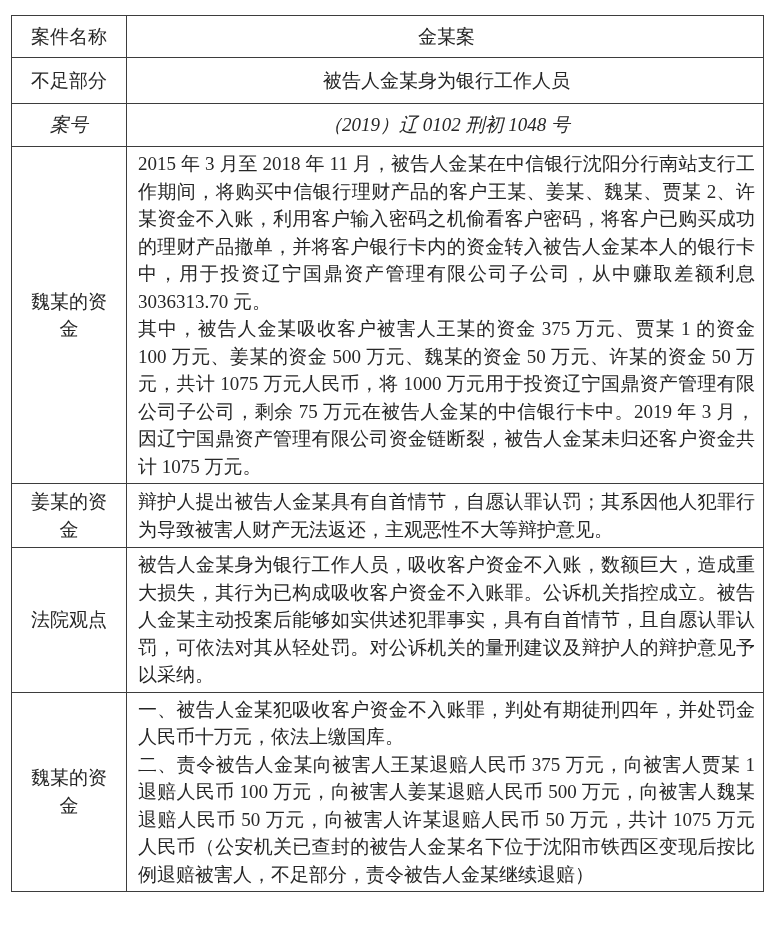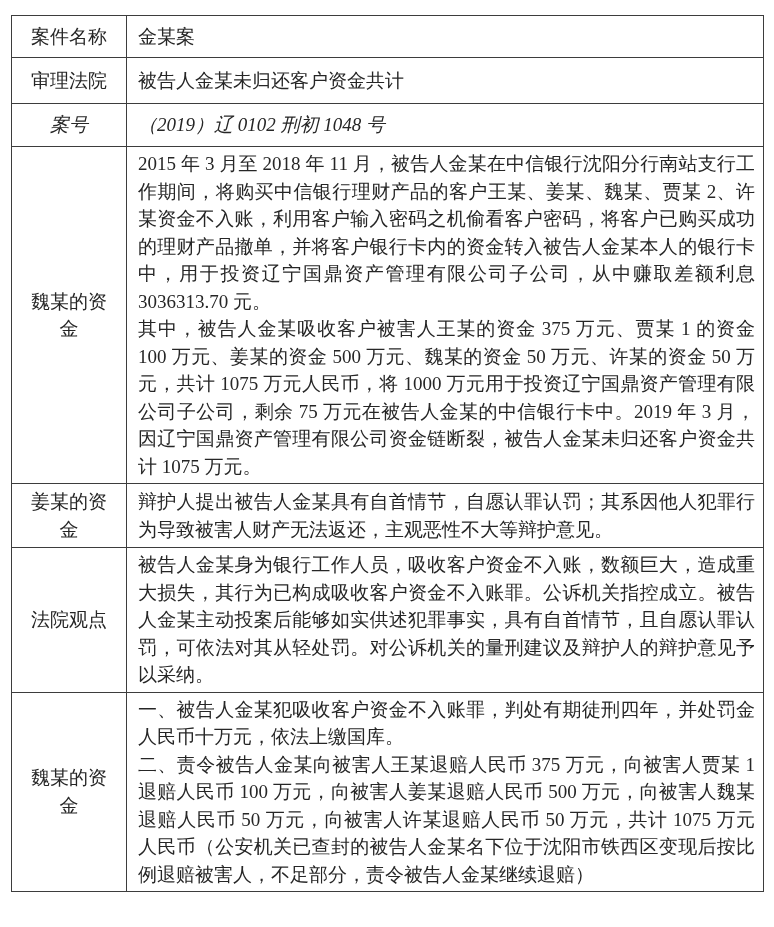--- a/index.html
+++ b/index.html
@@ -35,21 +35,21 @@
     text-align: center;
     padding: 4px 14px;
     box-sizing: border-box;
   }
   td.value-cell {
     width: 637px;
     padding: 3px 8px 3px 11px;
     box-sizing: border-box;
     text-align: justify;
   }
-  tr.row-short td.value-cell { text-align: left; }
+  tr.row-short td.value-cell { text-align: center; }
   tr.row-case-name   { height: 42px; }
   tr.row-court       { height: 46px; }
   tr.row-case-number { height: 43px; font-style: italic; }
   td.value-cell p {
     margin: 0;
     padding: 0;
   }
 </style>
 </head>
 <body>
@@ -57,23 +57,23 @@
 <div class="page">
   <table class="case-table">
     <tbody>
       <tr class="row-short row-case-name">
         <td class="label-cell">案件名称</td>
         <td class="value-cell">
           <p>金某案</p>
         </td>
       </tr>
       <tr class="row-short row-court">
-        <td class="label-cell">审理法院</td>
+        <td class="label-cell">不足部分</td>
         <td class="value-cell">
-          <p>被告人金某未归还客户资金共计</p>
+          <p>被告人金某身为银行工作人员</p>
         </td>
       </tr>
       <tr class="row-short row-case-number">
         <td class="label-cell">案号</td>
         <td class="value-cell">
           <p>（2019）辽 0102 刑初 1048 号</p>
         </td>
       </tr>
       <tr class="row-basic-facts">
         <td class="label-cell">魏某的资金</td>

